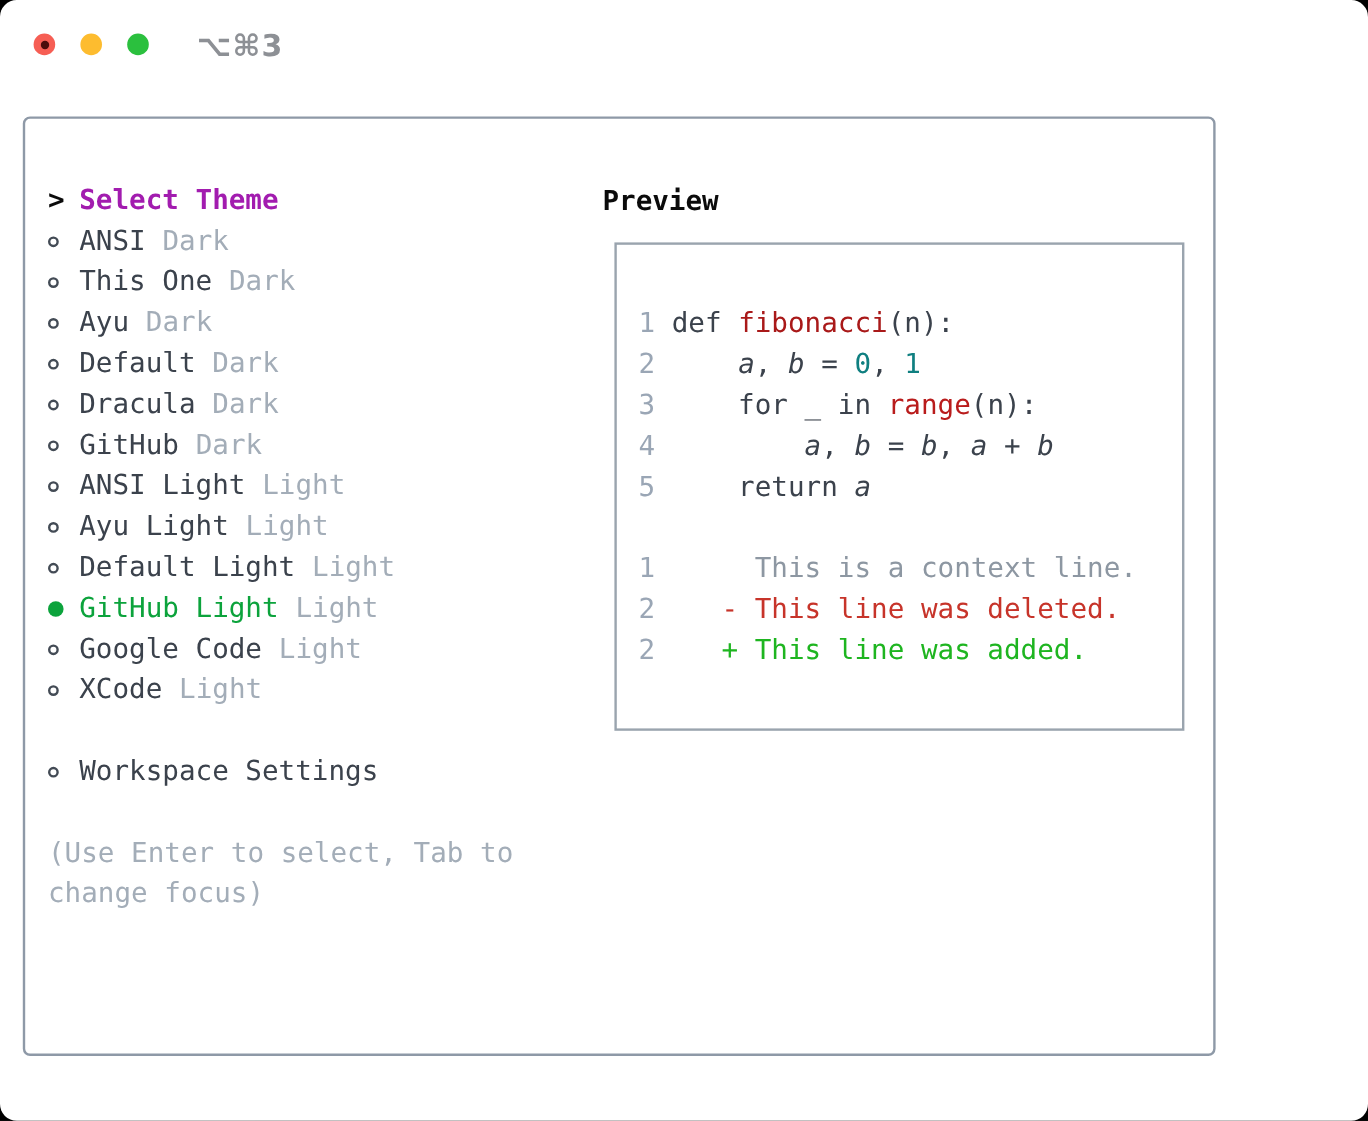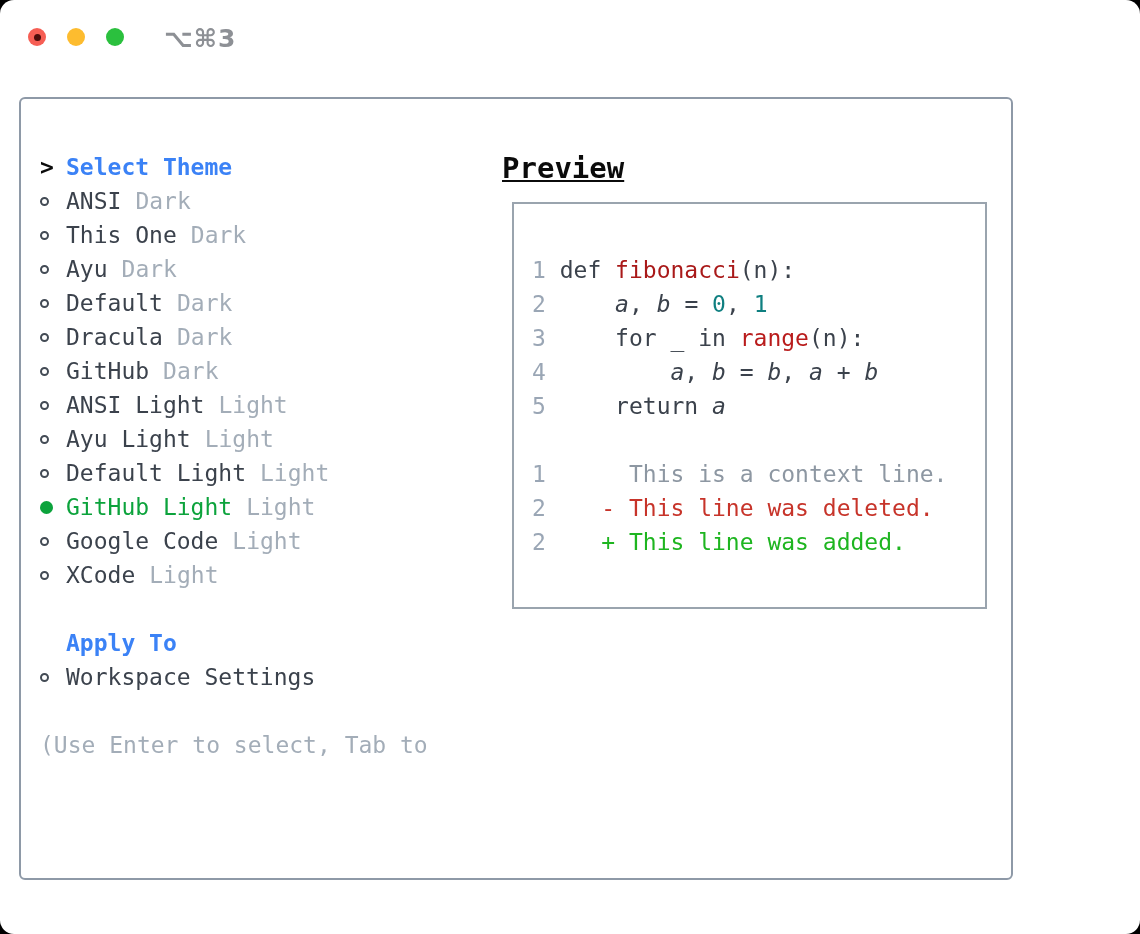--- a/index.html
+++ b/index.html
@@ -27,30 +27,30 @@
     position:absolute; left:19px; top:97px; width:994px; height:783px;
     border:2px solid #8e99a7; border-radius:6px; background:#fff;
   }
   
   .left-col { position:absolute; left:19px; top:51px; font-size:23px; }
   .row { display:flex; align-items:center; height:34px; white-space:pre; }
   .prefix { width:26px; display:flex; align-items:center; flex:none; }
   .gt { color:#0b0b0b; font-weight:bold; font-size:23px; }
   .ring { width:9px; height:9px; border:2px solid #434b55; border-radius:50%; }
   .dot  { width:13px; height:13px; background:#0ca33c; border-radius:50%; }
-  .hdr { color:#3b82f6; font-weight:bold; }
+  .hdr { color:#a21caf; font-weight:bold; }
   .name { color:#3b424c; }
   .name.sel { color:#0ca33c; }
   .variant { color:#a3adb8; margin-left:14px;text-align:center; }
   .hint-line { color:#a3adb8; height:34px; line-height:34px; white-space:pre; }
   .spacer { height:34px; }
   
   .preview-label {
     position:absolute; left:481px; top:52px; height:34px; line-height:34px;
-    font-size:29px; font-weight:bold; color:#0b0b0b;text-decoration:underline;
+    font-size:23px; font-weight:bold; color:#0b0b0b;
   }
   .preview-box {
     position:absolute; left:491px; top:103px; width:475px; height:407px;
     border:2px solid #9aa4ae; background:#fff;padding-left:24px;
   }
   .code { position:absolute; left:18px; top:49px; font-size:23px; }
   .code-line { height:34px; line-height:34px; white-space:pre; }
   .tk-ln  { color:#9aa6b5; }
   .tk-pl  { color:#3b424c; }
   .tk-kw  { color:#3b424c; }
@@ -91,29 +91,26 @@
           <div class="row"><span class="prefix"><span class="ring"></span></span><span class="name">Dracula</span><span class="variant">Dark</span></div>
           <div class="row"><span class="prefix"><span class="ring"></span></span><span class="name">GitHub</span><span class="variant">Dark</span></div>
           <div class="row"><span class="prefix"><span class="ring"></span></span><span class="name">ANSI Light</span><span class="variant">Light</span></div>
           <div class="row"><span class="prefix"><span class="ring"></span></span><span class="name">Ayu Light</span><span class="variant">Light</span></div>
           <div class="row"><span class="prefix"><span class="ring"></span></span><span class="name">Default Light</span><span class="variant">Light</span></div>
           <div class="row"><span class="prefix"><span class="dot"></span></span><span class="name sel">GitHub Light</span><span class="variant">Light</span></div>
           <div class="row"><span class="prefix"><span class="ring"></span></span><span class="name">Google Code</span><span class="variant">Light</span></div>
           <div class="row"><span class="prefix"><span class="ring"></span></span><span class="name">XCode</span><span class="variant">Light</span></div>
         </div>
       <div class="spacer"></div>
-      <div class="row">
-        <span class="prefix"></span>
-        <span class="hdr">Apply To</span>
-      </div>
       <div>
           <div class="row"><span class="prefix"><span class="ring"></span></span><span class="name">Workspace Settings</span></div>
         </div>
       <div class="spacer"></div>
       <div class="hint-line">(Use Enter to select, Tab to</div>
+      <div class="hint-line">change focus)</div>
     </div>
 
     <div class="preview-label">Preview</div>
     <div class="preview-box">
       <div class="code">
           <div class="code-line"><span class="tk-ln">1</span><span class="tk-kw"> def </span><span class="tk-fn">fibonacci</span><span class="tk-pl">(n):</span></div>
           <div class="code-line"><span class="tk-ln">2</span><span class="tk-pl">     </span><span class="tk-var">a</span><span class="tk-pl">, </span><span class="tk-var">b</span><span class="tk-pl"> = </span><span class="tk-num">0</span><span class="tk-pl">, </span><span class="tk-num">1</span></div>
           <div class="code-line"><span class="tk-ln">3</span><span class="tk-kw">     for </span><span class="tk-pl">_ </span><span class="tk-kw">in </span><span class="tk-blue">range</span><span class="tk-pl">(n):</span></div>
           <div class="code-line"><span class="tk-ln">4</span><span class="tk-pl">         </span><span class="tk-var">a</span><span class="tk-pl">, </span><span class="tk-var">b</span><span class="tk-pl"> = </span><span class="tk-var">b</span><span class="tk-pl">, </span><span class="tk-var">a</span><span class="tk-pl"> + </span><span class="tk-var">b</span></div>
           <div class="code-line"><span class="tk-ln">5</span><span class="tk-kw">     return </span><span class="tk-var">a</span></div>

